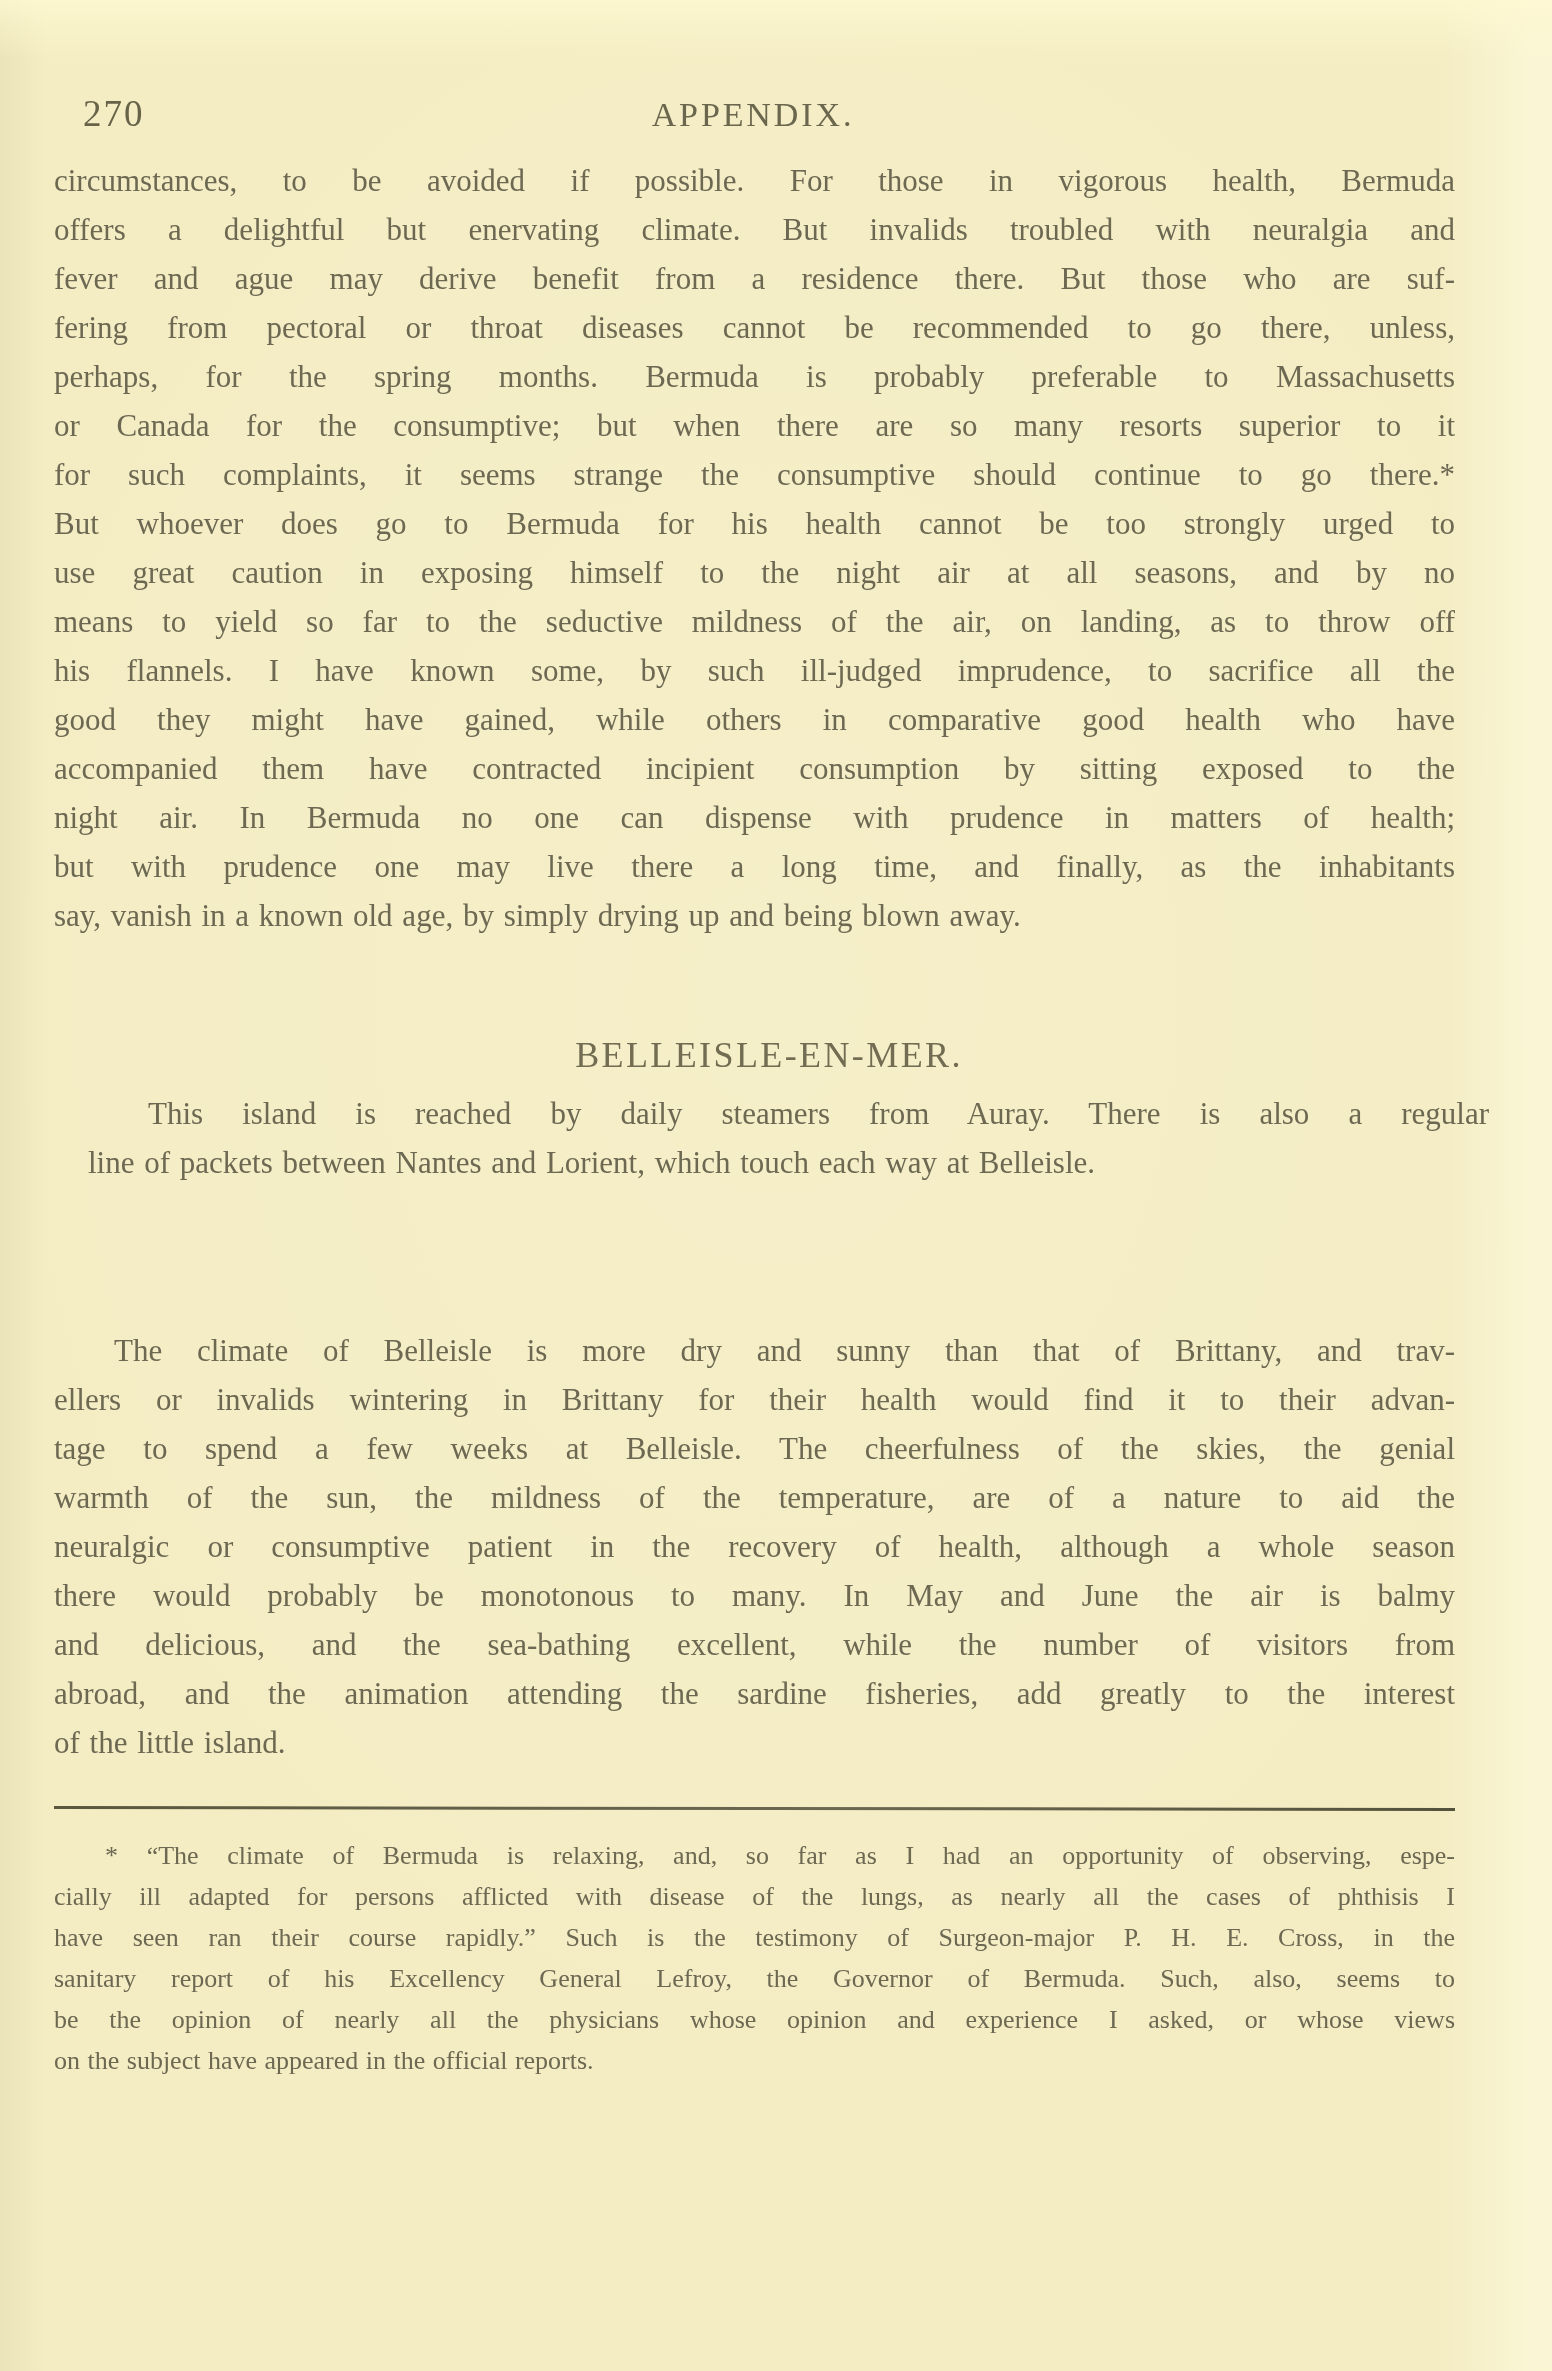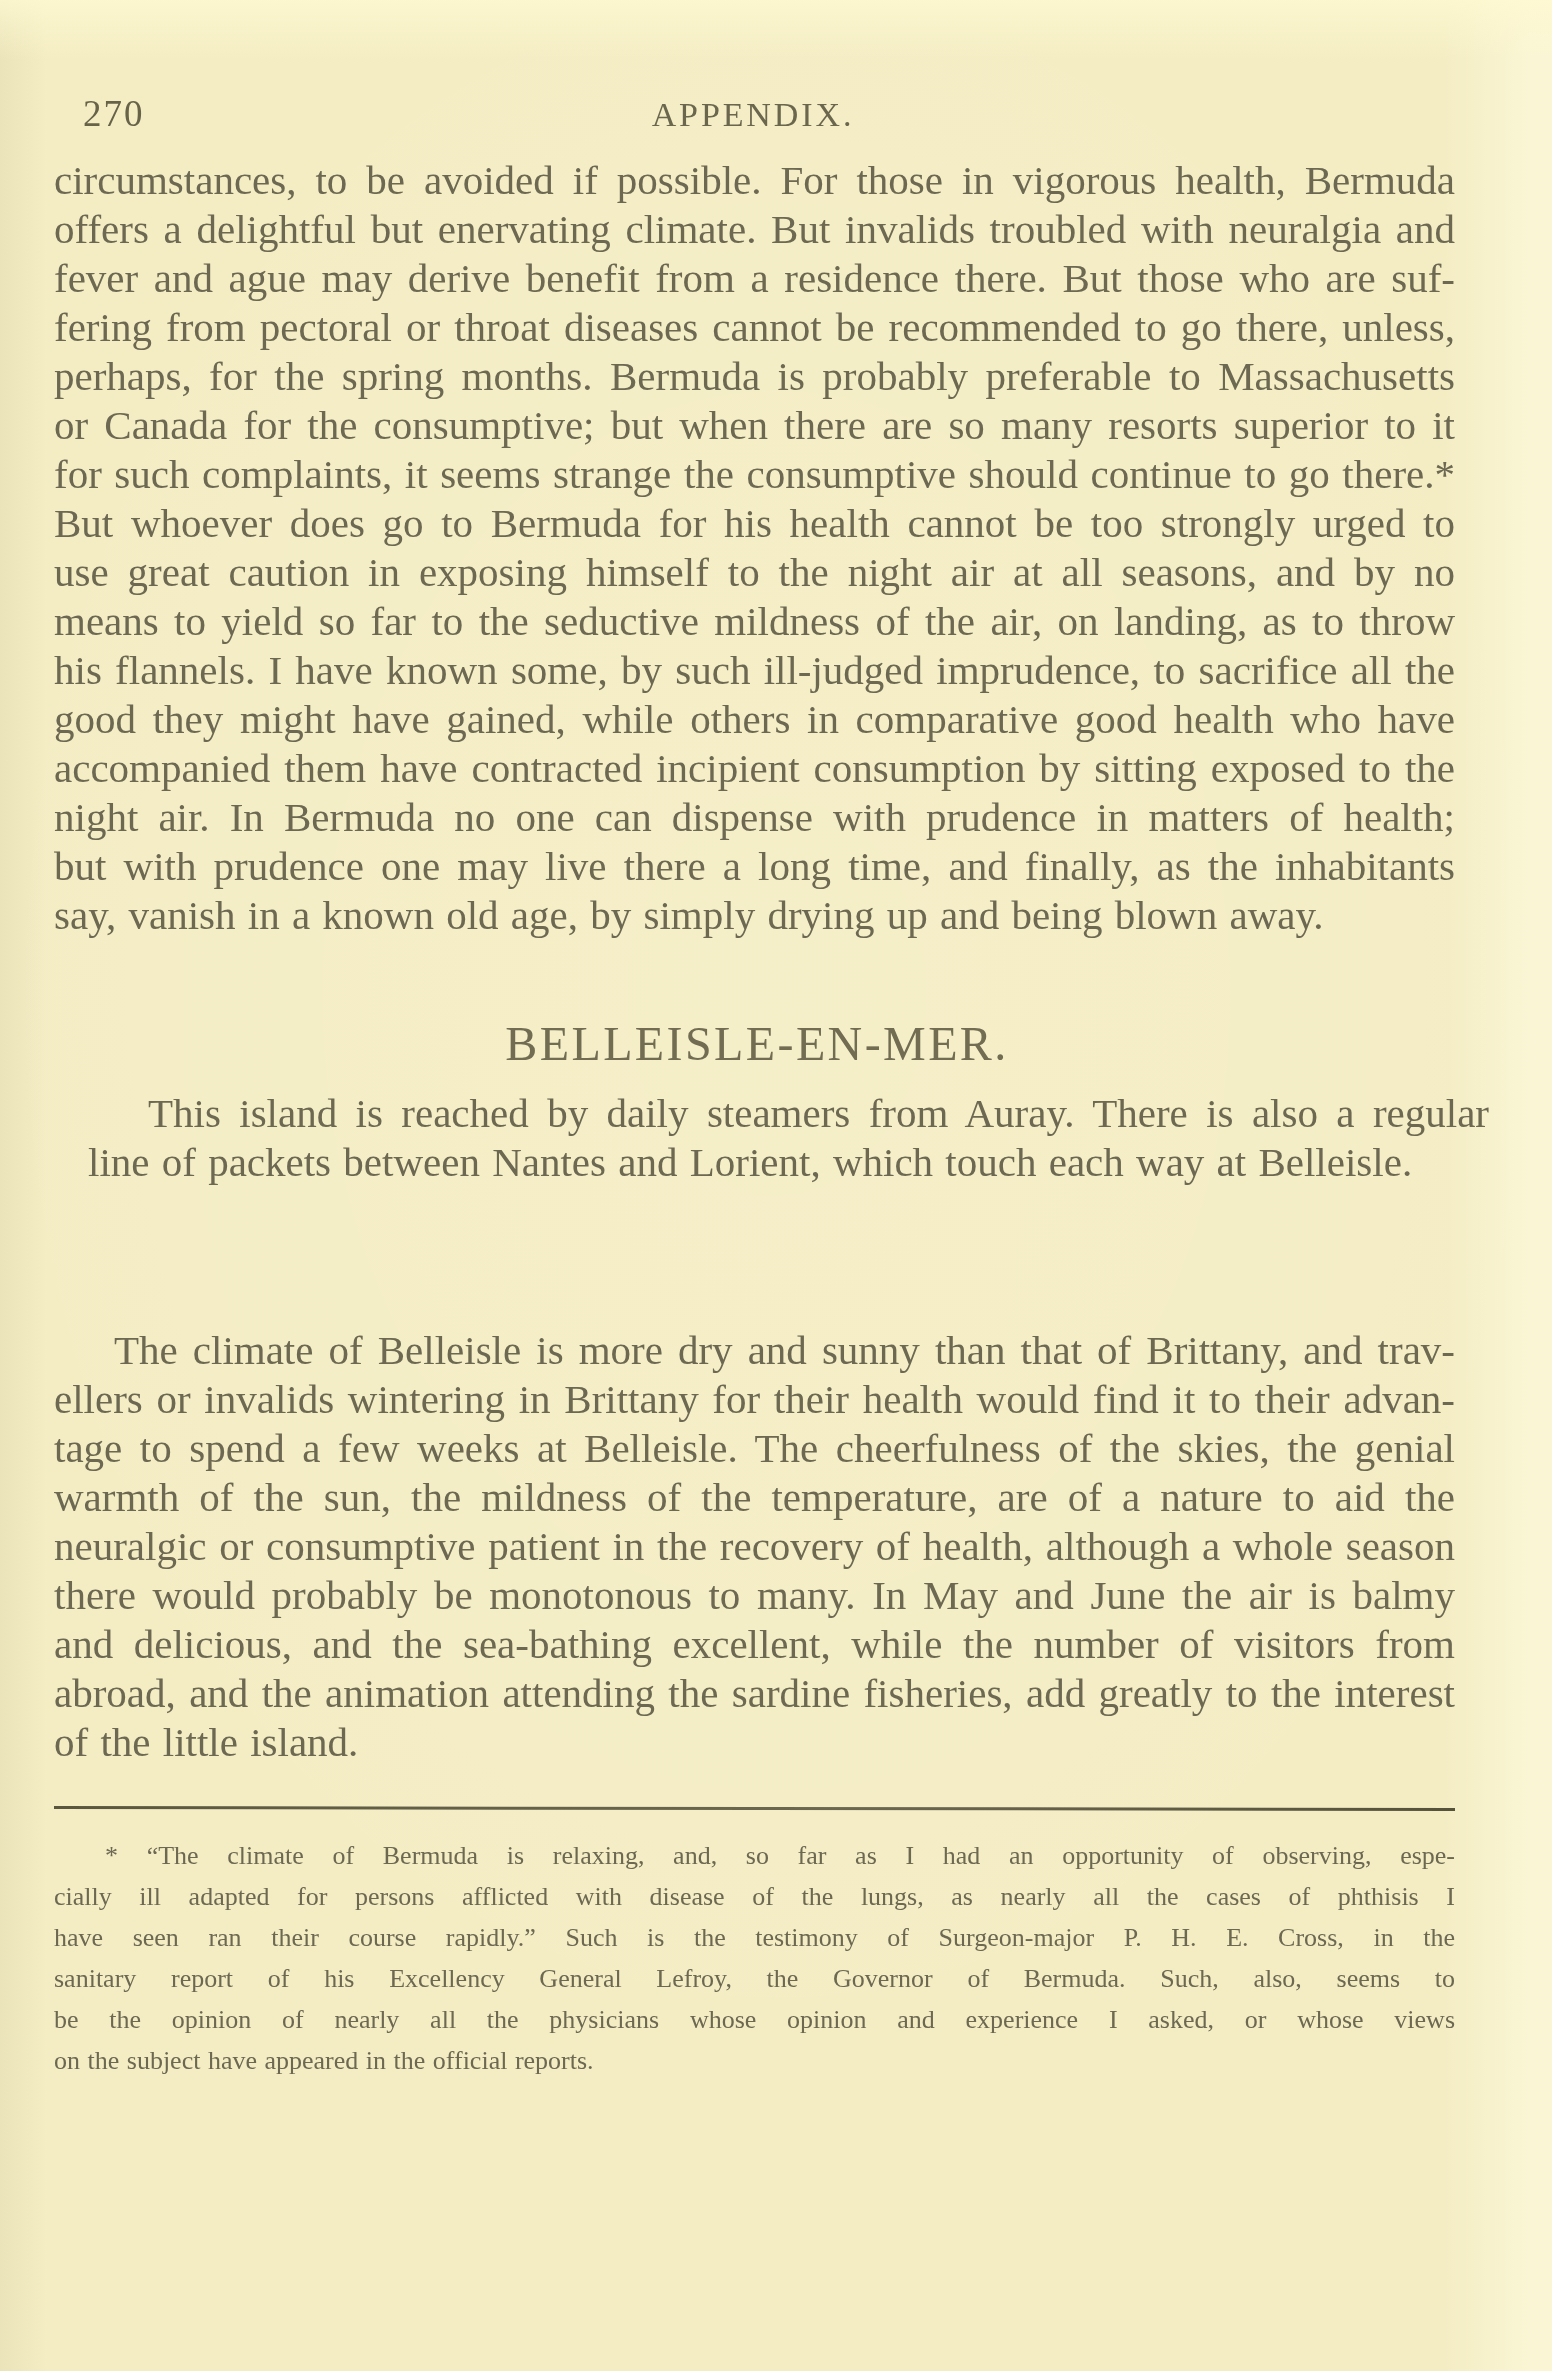--- a/index.html
+++ b/index.html
@@ -48,41 +48,41 @@
     color: #6b674e;
   }
   .para {
     position: absolute;
     left: 54px;
     width: 1401px;
   }
   .para .line {
     height: 49px;
     line-height: 49px;
-    font-size: 41px;
+    font-size: 31px;
     word-spacing: 2px;
     text-align: justify;
     text-align-last: justify;
     white-space: normal;
     overflow: hidden;
   }
   .para .line.last { text-align-last: left; }
   .para .line.ind  { padding-left: 60px; }
   .p1 { top: 156px; }
   .p2 { top: 1089px; margin-left: 34px; }
   .p3 { top: 1184px; }
   .p4 { top: 1326px; }
   .section-heading {
     position: absolute;
     top: 1018px;
     left: 0;
     width: 1506px;
-    margin: 4px;
+    margin: 16px;
     text-align: center;
-    font-size: 48px;
+    font-size: 36px;
     line-height: 43px;
     font-weight: normal;
     letter-spacing: 2.4px;
     color: #716c52;
   }
   .footnote-rule {
     position: absolute;
     top: 1807px;
     left: 54px;
     width: 1401px;

